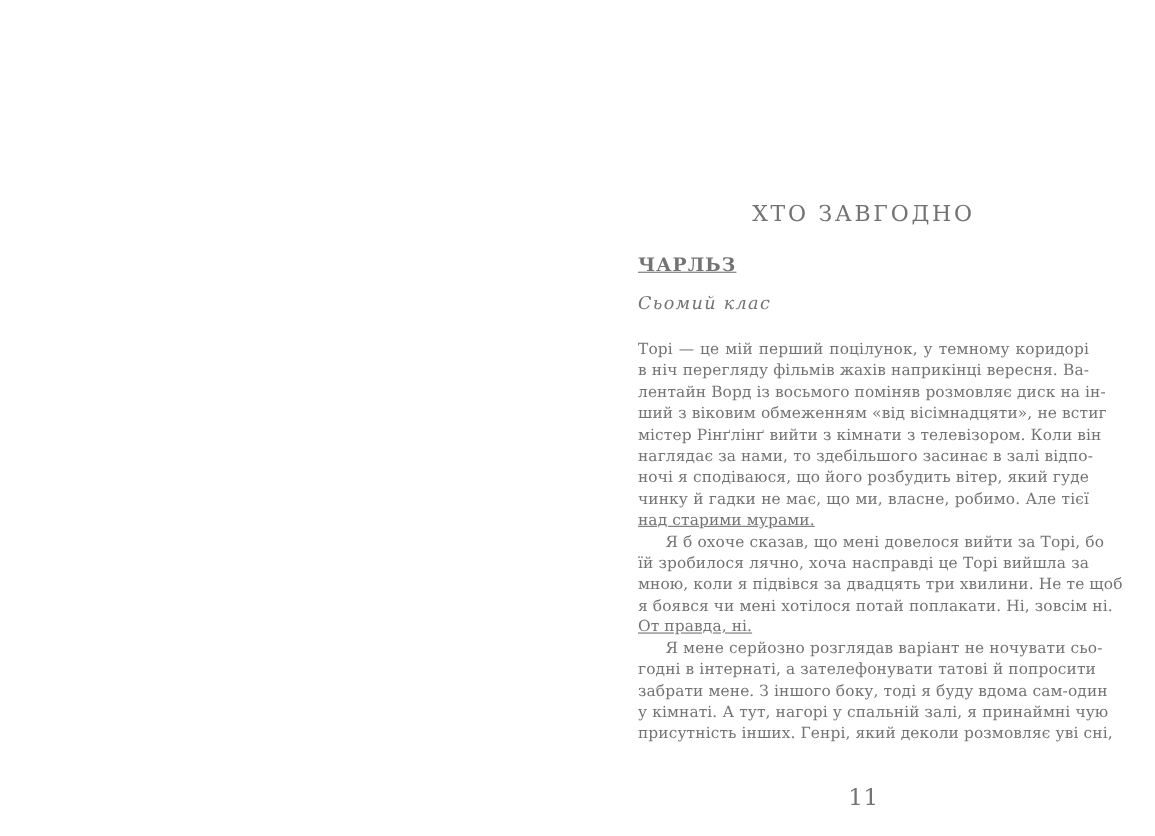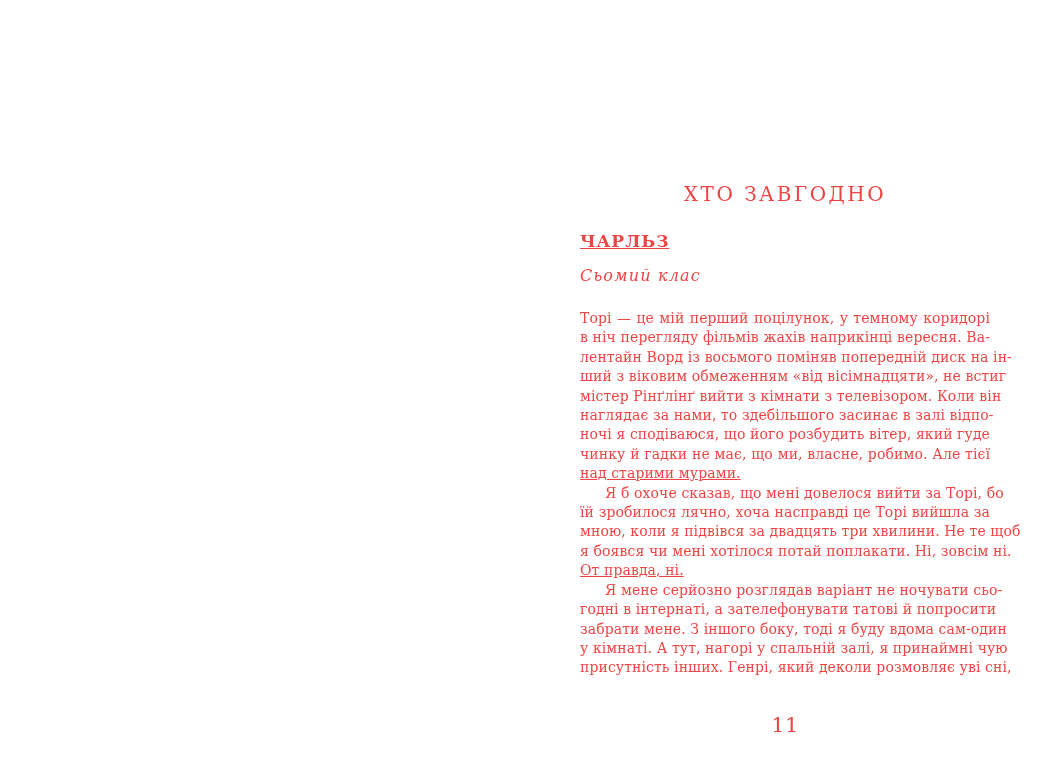--- a/index.html
+++ b/index.html
@@ -7,21 +7,21 @@
     padding: 0;
     background: #ffffff;
   }
   .page {
     position: relative;
     width: 1050px;
     height: 760px;
     background: #ffffff;
     overflow: hidden;
     font-family: "DejaVu Serif", "Liberation Serif", serif;
-    color: #ef4444;
+    color: #737373;
   }
   .title {
     position: absolute;
     top: 182px;
     left: 580px;
     width: 410px;
     margin: 0;
     text-align: center;
     font-size: 20px;
     font-weight: normal;
@@ -93,21 +93,21 @@
   <h1 class="title">ХТО ЗАВГОДНО</h1>
 
   <h2 class="chapter">ЧАРЛЬЗ</h2>
 
   <div class="subtitle">Сьомий клас</div>
 
   <div class="body-text">
       <div class="paragraph">
         <div class="line first">Торі — це мій перший поцілунок, у темному коридорі</div>
         <div class="line">в ніч перегляду фільмів жахів наприкінці вересня. Ва-</div>
-        <div class="line">лентайн Ворд із восьмого поміняв попередній диск на ін-</div>
+        <div class="line">лентайн Ворд із восьмого поміняв розмовляє диск на ін-</div>
         <div class="line">ший з віковим обмеженням «від вісімнадцяти», не встиг</div>
         <div class="line">містер Рінґлінґ вийти з кімнати з телевізором. Коли він</div>
         <div class="line">наглядає за нами, то здебільшого засинає в залі відпо-</div>
         <div class="line">ночі я сподіваюся, що його розбудить вітер, який гуде</div>
         <div class="line">чинку й гадки не має, що ми, власне, робимо. Але тієї</div>
         <div class="line last">над старими мурами.</div>
       </div>
       <div class="paragraph indent">
         <div class="line first">Я б охоче сказав, що мені довелося вийти за Торі, бо</div>
         <div class="line">їй зробилося лячно, хоча насправді це Торі вийшла за</div>

